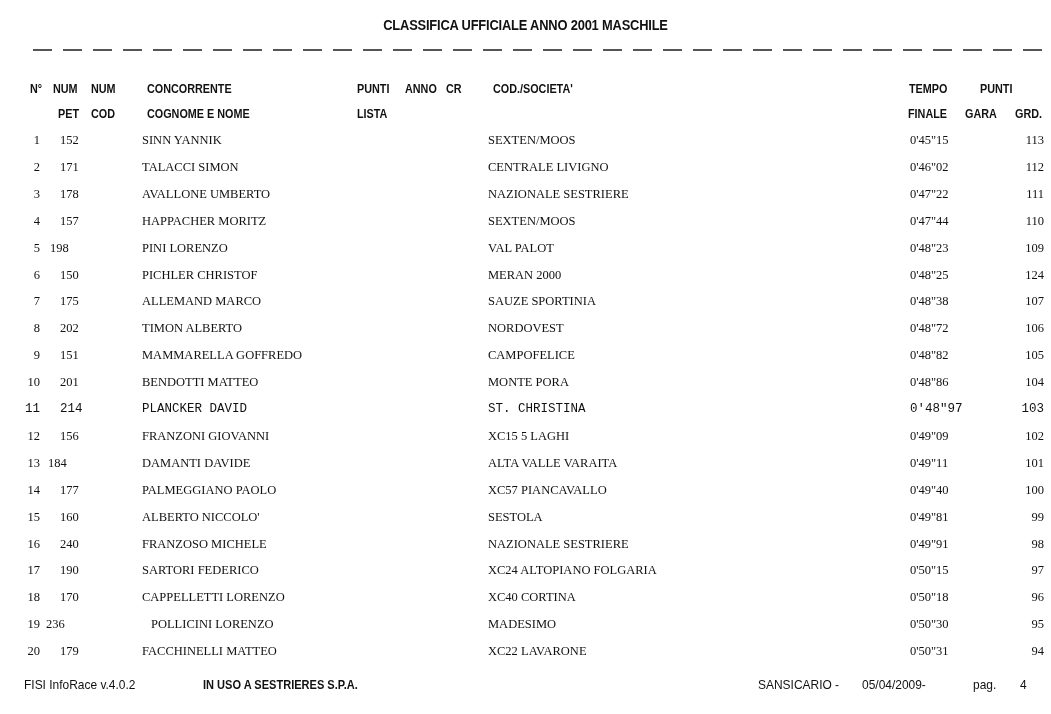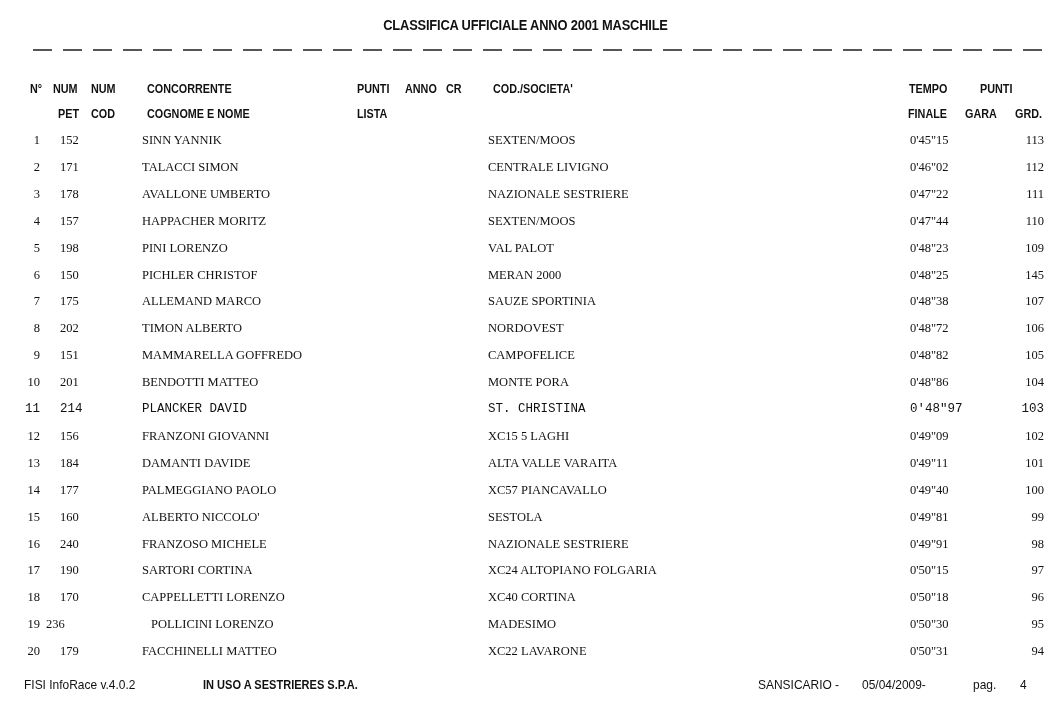--- a/index.html
+++ b/index.html
@@ -85,33 +85,33 @@
     <div class="row" style="top: 213.7px;">
       <span class="cell r" style="left:20px;width:20px">4</span>
       <span class="cell" style="left:60px">157</span>
       <span class="cell" style="left:142px">HAPPACHER  MORITZ</span>
       <span class="cell" style="left:488px">SEXTEN/MOOS</span>
       <span class="cell" style="left:910px">0'47"44</span>
       <span class="cell r" style="left:1004px;width:40px">110</span>
     </div>
     <div class="row" style="top: 240.6px;">
       <span class="cell r" style="left:20px;width:20px">5</span>
-      <span class="cell" style="left:60px">198</span>
+      <span class="cell" style="left:50px">198</span>
       <span class="cell" style="left:142px">PINI  LORENZO</span>
       <span class="cell" style="left:488px">VAL PALOT</span>
       <span class="cell" style="left:910px">0'48"23</span>
       <span class="cell r" style="left:1004px;width:40px">109</span>
     </div>
     <div class="row" style="top: 267.5px;">
       <span class="cell r" style="left:20px;width:20px">6</span>
       <span class="cell" style="left:60px">150</span>
       <span class="cell" style="left:142px">PICHLER  CHRISTOF</span>
       <span class="cell" style="left:488px">MERAN 2000</span>
       <span class="cell" style="left:910px">0'48"25</span>
-      <span class="cell r" style="left:1004px;width:40px">145</span>
+      <span class="cell r" style="left:1004px;width:40px">124</span>
     </div>
     <div class="row" style="top: 294.4px;">
       <span class="cell r" style="left:20px;width:20px">7</span>
       <span class="cell" style="left:60px">175</span>
       <span class="cell" style="left:142px">ALLEMAND  MARCO</span>
       <span class="cell" style="left:488px">SAUZE SPORTINIA</span>
       <span class="cell" style="left:910px">0'48"38</span>
       <span class="cell r" style="left:1004px;width:40px">107</span>
     </div>
     <div class="row" style="top: 321.3px;">
@@ -149,21 +149,21 @@
     <div class="row" style="top: 428.9px;">
       <span class="cell r" style="left:20px;width:20px">12</span>
       <span class="cell" style="left:60px">156</span>
       <span class="cell" style="left:142px">FRANZONI  GIOVANNI</span>
       <span class="cell" style="left:488px">XC15 5 LAGHI</span>
       <span class="cell" style="left:910px">0'49"09</span>
       <span class="cell r" style="left:1004px;width:40px">102</span>
     </div>
     <div class="row" style="top: 455.8px;">
       <span class="cell r" style="left:20px;width:20px">13</span>
-      <span class="cell" style="left:60px">184</span>
+      <span class="cell" style="left:48px">184</span>
       <span class="cell" style="left:142px">DAMANTI  DAVIDE</span>
       <span class="cell" style="left:488px">ALTA VALLE VARAITA</span>
       <span class="cell" style="left:910px">0'49"11</span>
       <span class="cell r" style="left:1004px;width:40px">101</span>
     </div>
     <div class="row" style="top: 482.7px;">
       <span class="cell r" style="left:20px;width:20px">14</span>
       <span class="cell" style="left:60px">177</span>
       <span class="cell" style="left:142px">PALMEGGIANO  PAOLO</span>
       <span class="cell" style="left:488px">XC57 PIANCAVALLO</span>
@@ -182,21 +182,21 @@
       <span class="cell r" style="left:20px;width:20px">16</span>
       <span class="cell" style="left:60px">240</span>
       <span class="cell" style="left:142px">FRANZOSO  MICHELE</span>
       <span class="cell" style="left:488px">NAZIONALE SESTRIERE</span>
       <span class="cell" style="left:910px">0'49"91</span>
       <span class="cell r" style="left:1004px;width:40px">98</span>
     </div>
     <div class="row" style="top: 563.4px;">
       <span class="cell r" style="left:20px;width:20px">17</span>
       <span class="cell" style="left:60px">190</span>
-      <span class="cell" style="left:142px">SARTORI  CORTINA</span>
+      <span class="cell" style="left:142px">SARTORI  FEDERICO</span>
       <span class="cell" style="left:488px">XC24 ALTOPIANO FOLGARIA</span>
       <span class="cell" style="left:910px">0'50"15</span>
       <span class="cell r" style="left:1004px;width:40px">97</span>
     </div>
     <div class="row" style="top: 590.3px;">
       <span class="cell r" style="left:20px;width:20px">18</span>
       <span class="cell" style="left:60px">170</span>
       <span class="cell" style="left:142px">CAPPELLETTI  LORENZO</span>
       <span class="cell" style="left:488px">XC40 CORTINA</span>
       <span class="cell" style="left:910px">0'50"18</span>

